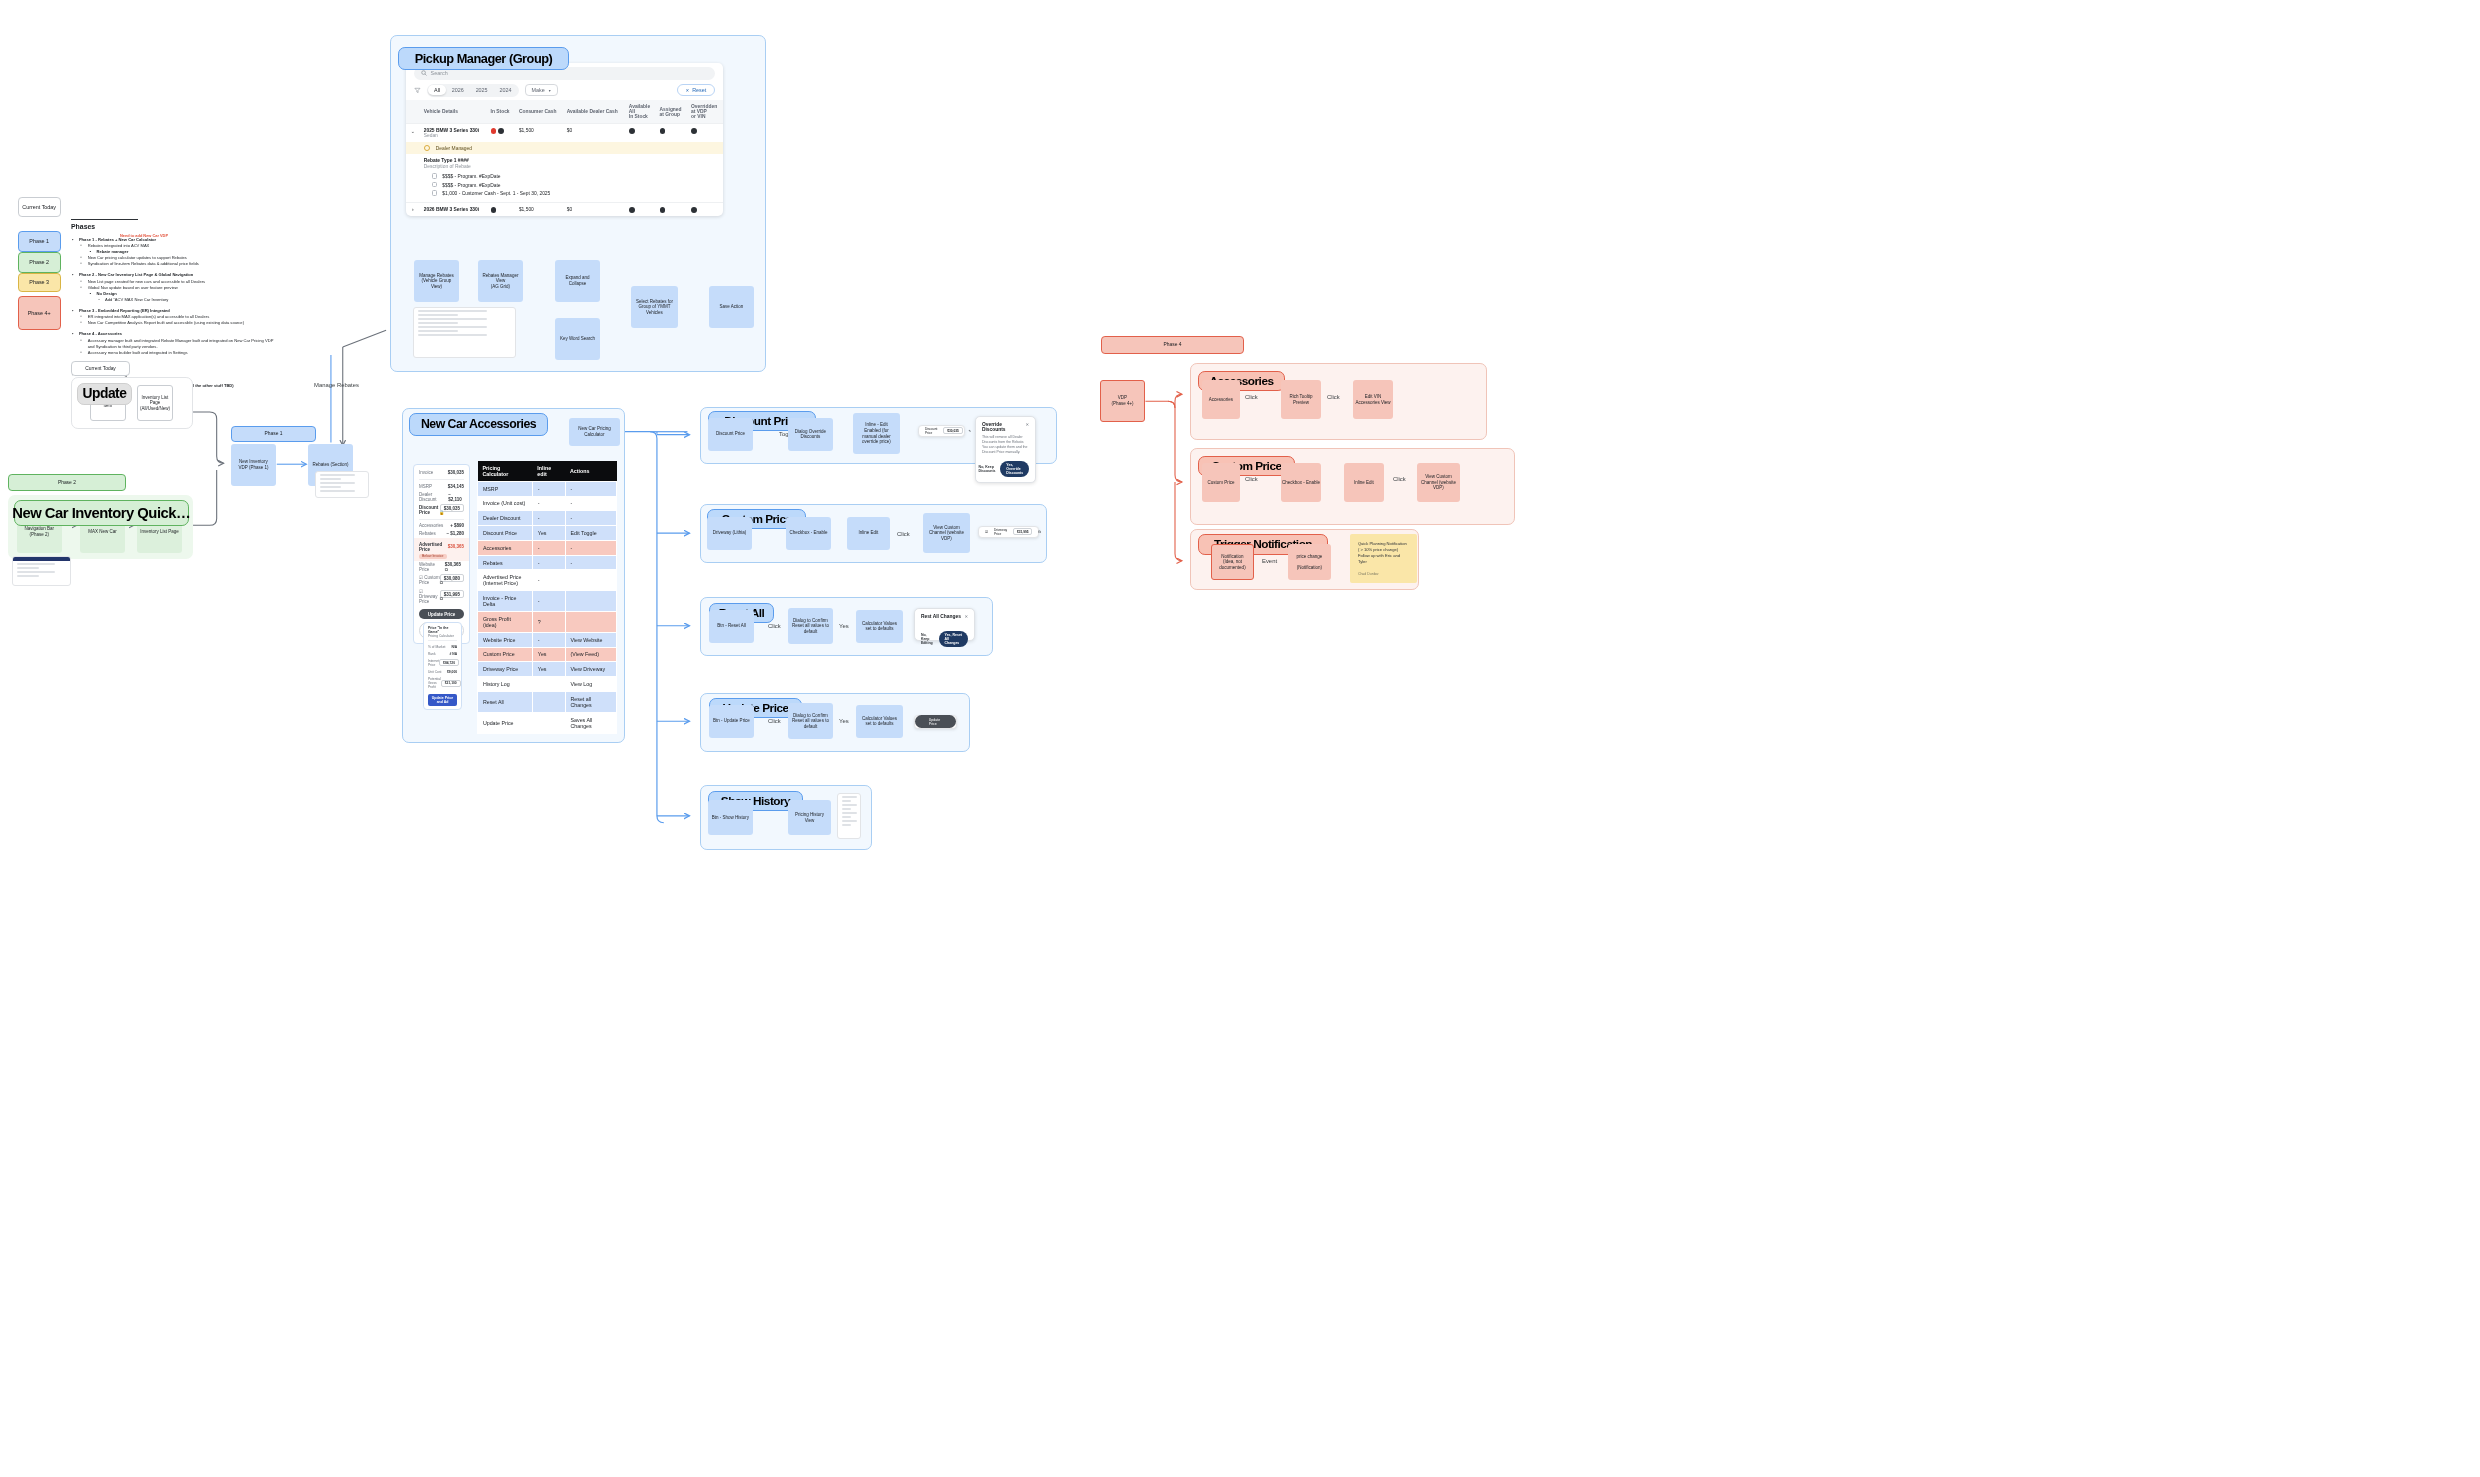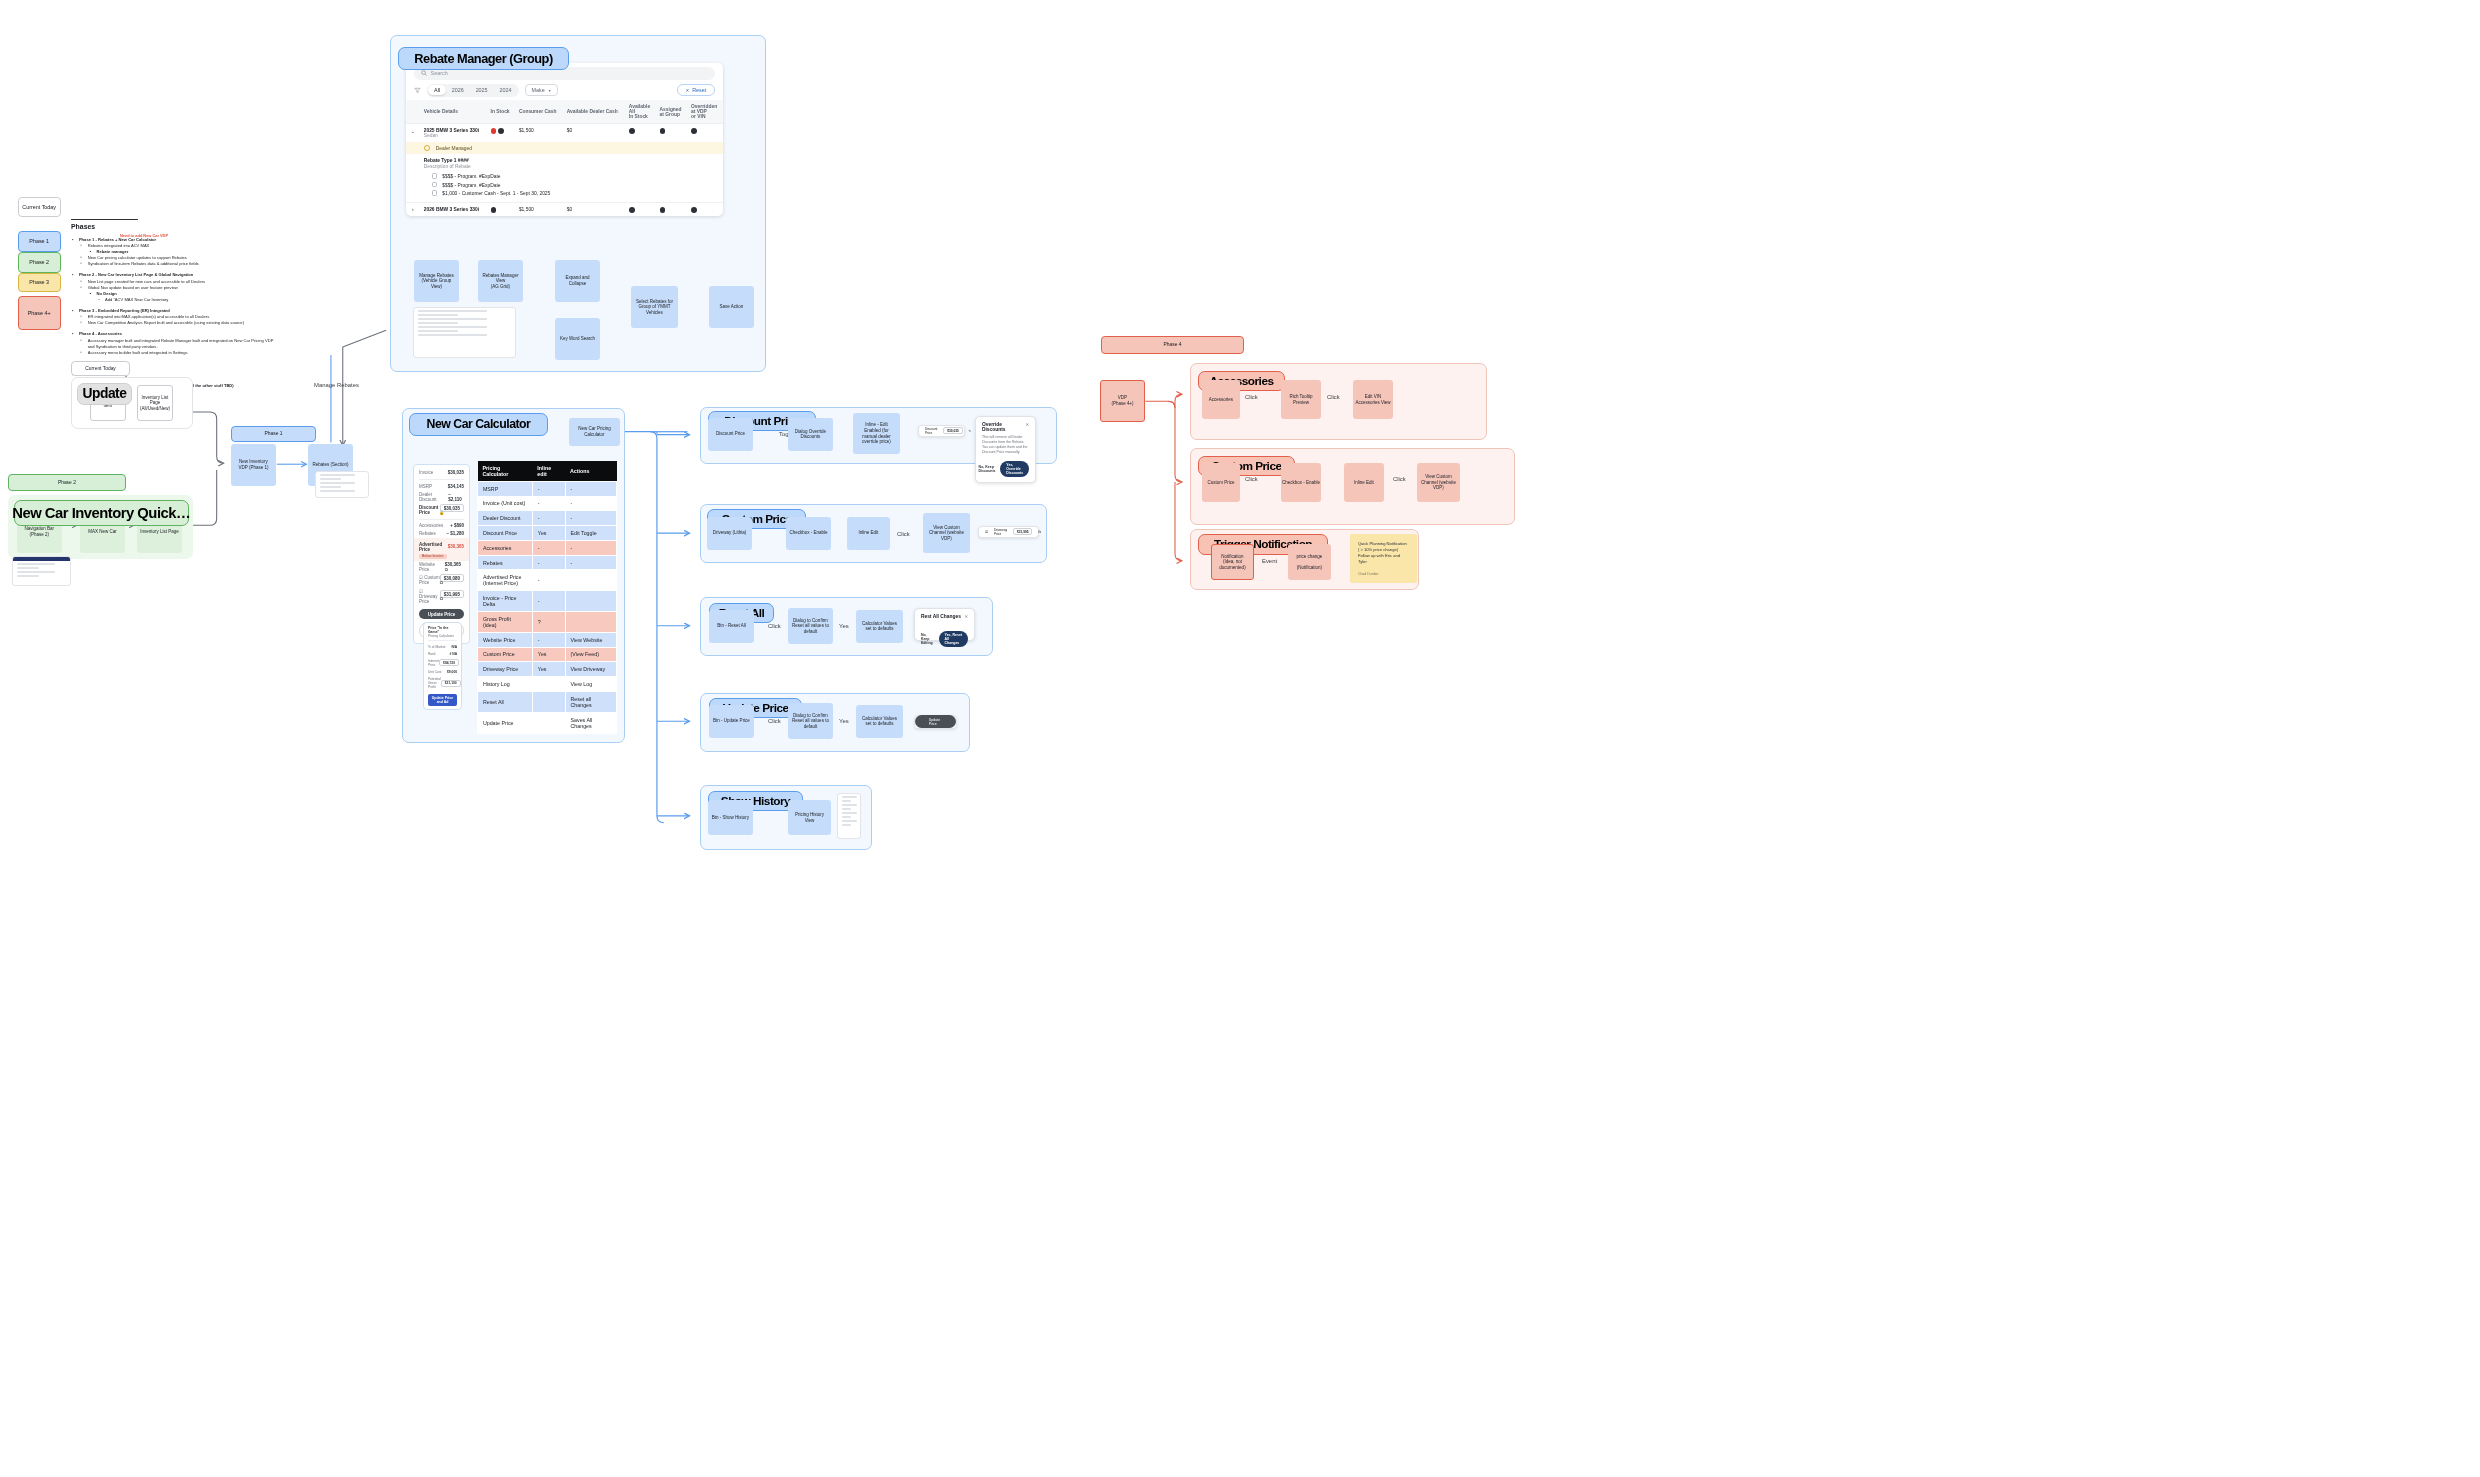--- a/index.html
+++ b/index.html
@@ -421,21 +421,21 @@
         <td><span class="dot"></span></td>
         <td><span class="dot"></span></td>
         <td><span class="dot"></span></td>
       </tr>
     </tbody>
   </table>
 
 </div>
 
 <div class="callout blue" style="left:398px;top:47px;width:171px;height:22.7px;font-size:12.8px;">
-  <span>Rebate Manager (Group)</span>
+  <span>Pickup Manager (Group)</span>
 </div>
 
 <div class="node blue-node" style="left:414px;top:260px;width:45px;height:42px;font-size:4.5px;white-space:pre-line;">
   <span>Manage Rebates
 (Vehicle Group
 View)</span>
 </div>
 <div class="node blue-node" style="left:478px;top:260px;width:45px;height:42px;font-size:4.5px;white-space:pre-line;">
   <span>Rebates Manager
 View
@@ -461,21 +461,21 @@
   <div class="ln s"></div>
   <div class="ln m"></div>
   <div class="ln s"></div>
   <div class="ln m"></div>
   <div class="ln s"></div>
   <div class="ln m"></div>
 </div>
 
 <div class="frame blue" style="left:402px;top:408px;width:223px;height:335px;"></div>
 <div class="callout blue" style="left:409px;top:413px;width:139px;height:22.7px;font-size:12.3px;">
-  <span>New Car Calculator</span>
+  <span>New Car Accessories</span>
 </div>
 <div class="node blue-node" style="left:569px;top:418px;width:51px;height:27.6px;font-size:4.5px;white-space:pre-line;">
   <span>New Car Pricing
 Calculator</span>
 </div>
 
 <div class="pc" style="left:413px;top:464px;width:57px;">
   <div class="pc-row">
       <span class="lab">Invoice</span>
       <span class="val">$30,035</span>

